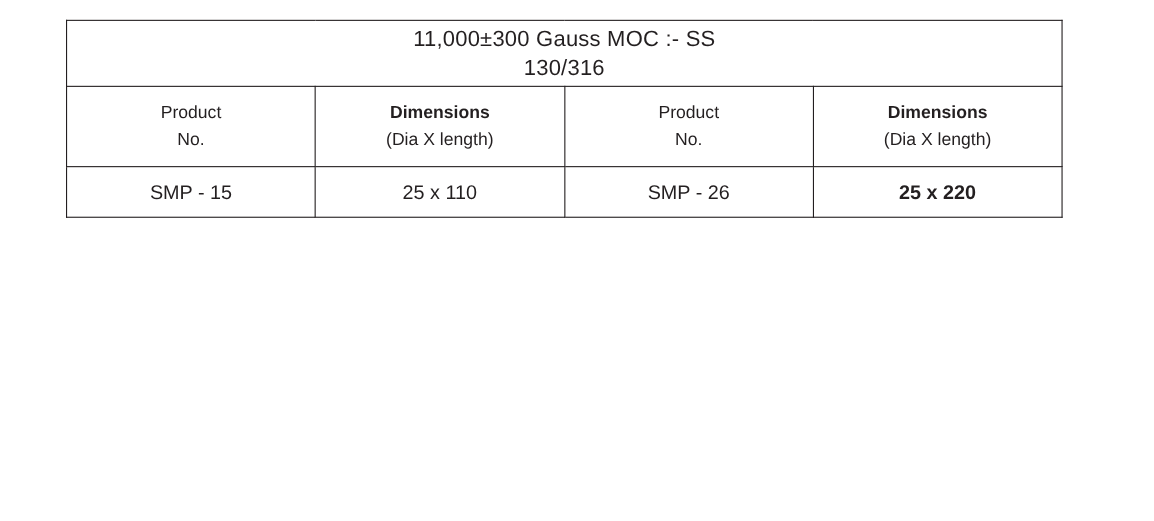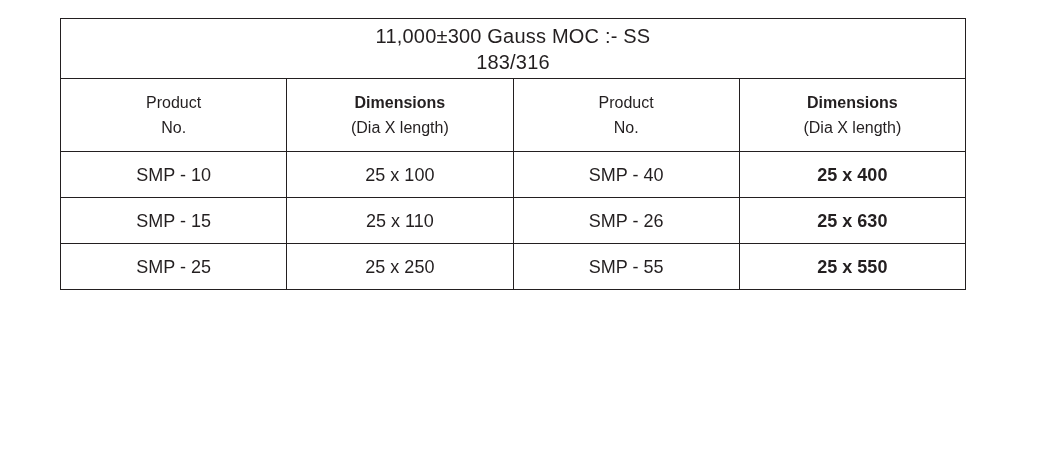--- a/index.html
+++ b/index.html
@@ -76,21 +76,21 @@
 </head>
 <body>
 
 <div class="page">
 
   <table class="spec-table">
     <tbody>
       <tr>
         <td class="title-cell" colspan="4">
           <span class="title-line">11,000±300 Gauss MOC :- SS</span>
-          <span class="title-line">183/316</span>
+          <span class="title-line">130/316</span>
         </td>
       </tr>
 
       <tr>
         <th class="hdr-cell col-a">
           <span class="hdr-line">Product</span>
           <span class="hdr-line">No.</span>
         </th>
         <th class="hdr-cell col-b">
           <span class="hdr-line hdr-strong">Dimensions</span>
@@ -100,33 +100,21 @@
           <span class="hdr-line">Product</span>
           <span class="hdr-line">No.</span>
         </th>
         <th class="hdr-cell col-d">
           <span class="hdr-line hdr-strong">Dimensions</span>
           <span class="hdr-line">(Dia X length)</span>
         </th>
       </tr>
 
       <tr>
-        <td class="data-cell">SMP - 10</td>
-        <td class="data-cell">25 x 100</td>
-        <td class="data-cell">SMP - 40</td>
-        <td class="data-cell bold">25 x 400</td>
-      </tr>
-      <tr>
         <td class="data-cell">SMP - 15</td>
         <td class="data-cell">25 x 110</td>
         <td class="data-cell">SMP - 26</td>
-        <td class="data-cell bold">25 x 630</td>
-      </tr>
-      <tr>
-        <td class="data-cell">SMP - 25</td>
-        <td class="data-cell">25 x 250</td>
-        <td class="data-cell">SMP - 55</td>
-        <td class="data-cell bold">25 x 550</td>
+        <td class="data-cell bold">25 x 220</td>
       </tr>
     </tbody>
   </table>
 
 </div>
 
 </body></html>

